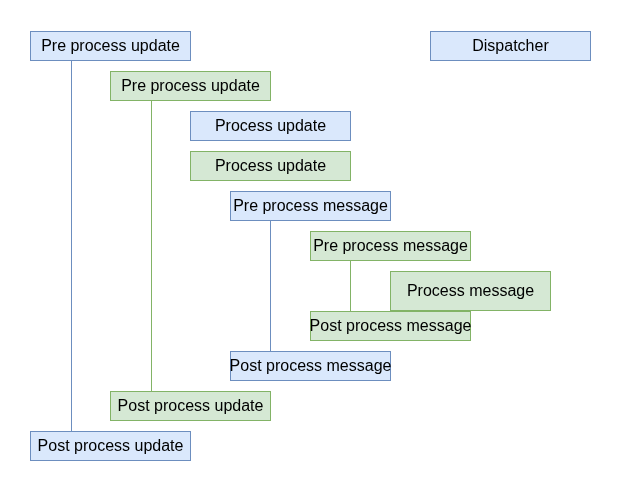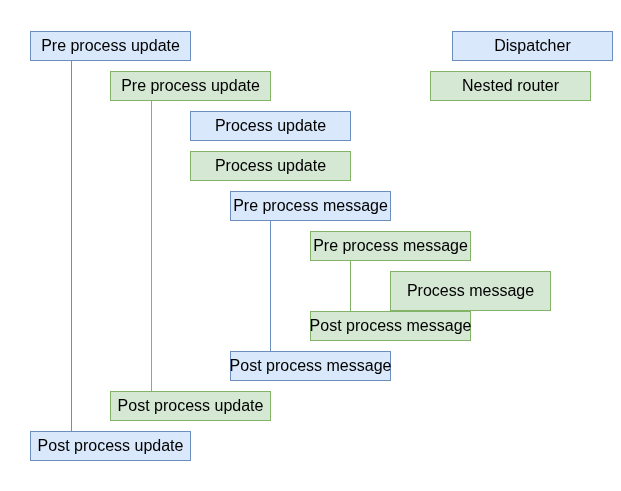--- a/index.html
+++ b/index.html
@@ -48,23 +48,22 @@
 </style>
 </head>
 <body style="--bg: #ffffff; --text: #000000; --blue-fill: #dae8fc; --blue-border: #6c8ebf; --green-fill: #d5e8d4; --green-border: #82b366;">
 
 <div class="canvas">
     <div class="connector blue" style="left: 71px; top: 61px; height: 370px;"></div>
     <div class="connector green" style="left: 151px; top: 101px; height: 290px;"></div>
     <div class="connector blue" style="left: 270px; top: 221px; height: 130px;"></div>
     <div class="connector green" style="left: 350px; top: 261px; height: 50px;"></div>
     <div class="node blue" style="left: 30px; top: 31px; width: 161px; height: 30px;">Pre process update</div>
-    <div class="node blue" style="left: 452px; top: 31px; width: 161px; height: 30px;">Dispatcher</div>
+    <div class="node blue" style="left: 430px; top: 31px; width: 161px; height: 30px;">Dispatcher</div>
     <div class="node green" style="left: 110px; top: 71px; width: 161px; height: 30px;">Pre process update</div>
-    <div class="node green" style="left: 430px; top: 71px; width: 161px; height: 30px;">Nested router</div>
     <div class="node blue" style="left: 190px; top: 111px; width: 161px; height: 30px;">Process update</div>
     <div class="node green" style="left: 190px; top: 151px; width: 161px; height: 30px;">Process update</div>
     <div class="node blue" style="left: 230px; top: 191px; width: 161px; height: 30px;">Pre process message</div>
     <div class="node green" style="left: 310px; top: 231px; width: 161px; height: 30px;">Pre process message</div>
     <div class="node green" style="left: 390px; top: 271px; width: 161px; height: 40px;">Process message</div>
     <div class="node green" style="left: 310px; top: 311px; width: 161px; height: 30px;">Post process message</div>
     <div class="node blue" style="left: 230px; top: 351px; width: 161px; height: 30px;">Post process message</div>
     <div class="node green" style="left: 110px; top: 391px; width: 161px; height: 30px;">Post process update</div>
     <div class="node blue" style="left: 30px; top: 431px; width: 161px; height: 30px;">Post process update</div>
   </div>

